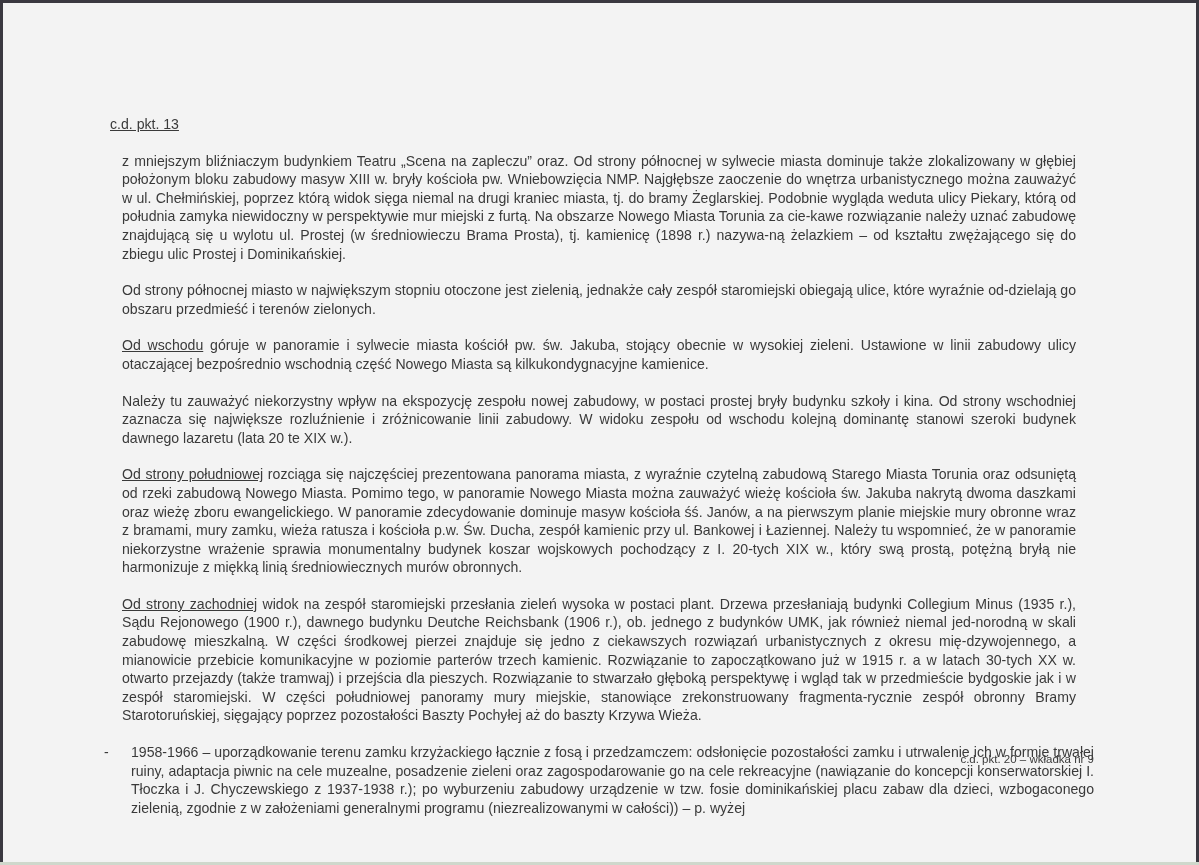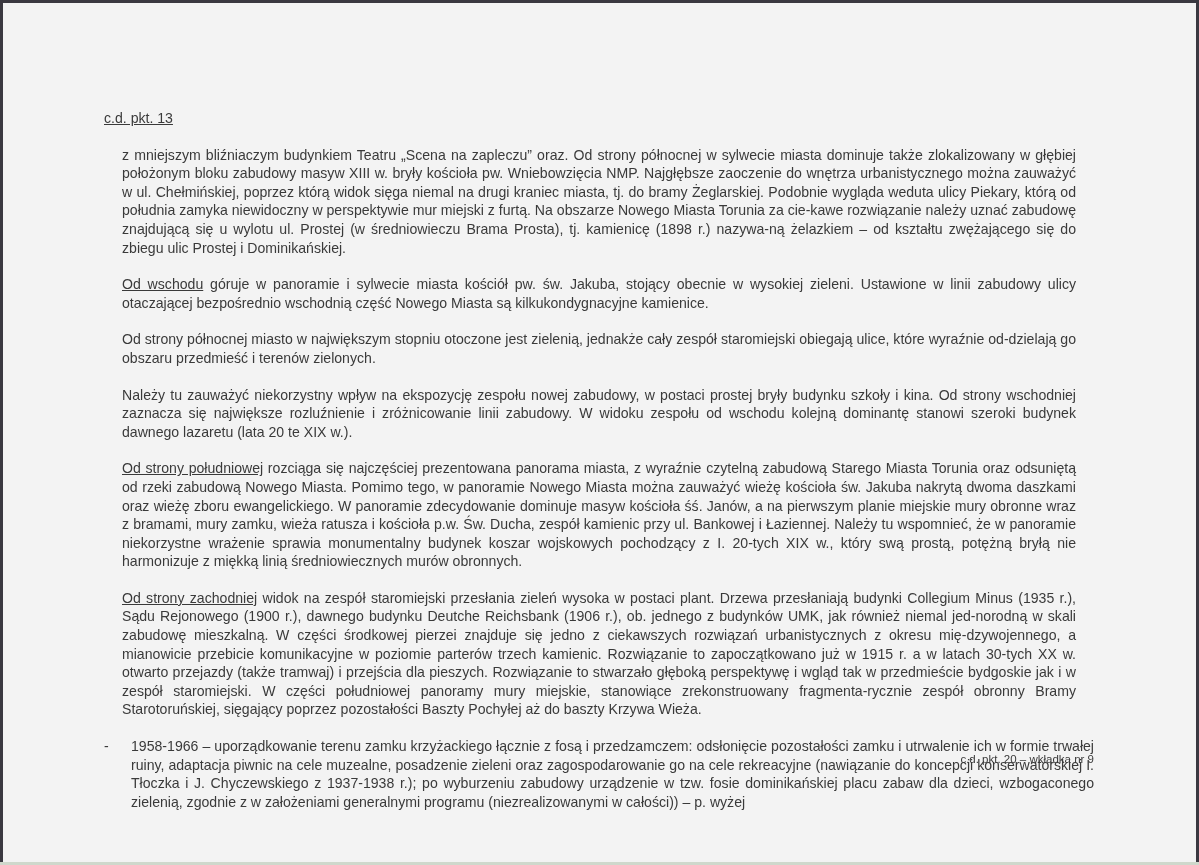--- a/index.html
+++ b/index.html
@@ -11,21 +11,21 @@
   .page {
     position: absolute; left: 3px; top: 3px; width: 1193px; height: 859px;
     background: #f3f3f3;
     color: #3a3a3a;
   }
   .bottom-edge { position:absolute; left:0; bottom:0; width:1199px; height:3px; background:#cfd8cc; }
   .content {
     position: absolute; left: 101px; top: 106px; width: 990px;
     font-size: 14.1px; line-height: 18.6px;
   }
-  .heading { text-decoration: underline; margin: 0; }
+  .heading { text-decoration: underline; margin: 6px; }
   .heading.h1 { margin-bottom: 16px; }
   .heading.h2 { margin-top: 17px; margin-bottom: 16px; }
   p { margin: 18px; text-align: justify; }
   .u { text-decoration: underline; }
   .list { margin: 0; padding: 0; list-style: none; }
   .list li { position: relative; padding-left: 27px; text-align: justify; }
   .list li .dash { position: absolute; left: 0; top: 0; }
   .footer-note {
     position: absolute; right: 102px; top: 750px;
     font-size: 11.5px; color: #3a3a3a;
@@ -33,22 +33,22 @@
 </style>
 </head>
 <body>
 
 <div class="page">
   <div class="content">
 
     <p class="heading h1">c.d. pkt. 13</p>
 
     <p><span>z mniejszym bliźniaczym budynkiem Teatru „Scena na zapleczu” oraz. Od strony północnej w sylwecie miasta dominuje także zlokalizowany w głębiej położonym bloku zabudowy masyw XIII w. bryły kościoła pw. Wniebowzięcia NMP. Najgłębsze zaoczenie do wnętrza urbanistycznego można zauważyć w ul. Chełmińskiej, poprzez którą widok sięga niemal na drugi kraniec miasta, tj. do bramy Żeglarskiej. Podobnie wygląda weduta ulicy Piekary, którą od południa zamyka niewidoczny w perspektywie mur miejski z furtą. Na obszarze Nowego Miasta Torunia za cie-kawe rozwiązanie należy uznać zabudowę znajdującą się u wylotu ul. Prostej (w średniowieczu Brama Prosta), tj. kamienicę (1898 r.) nazywa-ną żelazkiem – od kształtu zwężającego się do zbiegu ulic Prostej i Dominikańskiej.</span></p>
+    <p><span>Od strony północnej miasto w największym stopniu otoczone jest zielenią, jednakże cały zespół staromiejski obiegają ulice, które wyraźnie od-dzielają go obszaru przedmieść i terenów zielonych.</span></p>
     <p><span class="u">Od wschodu</span><span> góruje w panoramie i sylwecie miasta kościół pw. św. Jakuba, stojący obecnie w wysokiej zieleni. Ustawione w linii zabudowy ulicy otaczającej bezpośrednio wschodnią część Nowego Miasta są kilkukondygnacyjne kamienice.</span></p>
-    <p><span>Od strony północnej miasto w największym stopniu otoczone jest zielenią, jednakże cały zespół staromiejski obiegają ulice, które wyraźnie od-dzielają go obszaru przedmieść i terenów zielonych.</span></p>
     <p><span>Należy tu zauważyć niekorzystny wpływ na ekspozycję zespołu nowej zabudowy, w postaci prostej bryły budynku szkoły i kina. Od strony wschodniej zaznacza się największe rozluźnienie i zróżnicowanie linii zabudowy. W widoku zespołu od wschodu kolejną dominantę stanowi szeroki budynek dawnego lazaretu (lata 20 te XIX w.).</span></p>
     <p><span class="u">Od strony południowej</span><span> rozciąga się najczęściej prezentowana panorama miasta, z wyraźnie czytelną zabudową Starego Miasta Torunia oraz odsuniętą od rzeki zabudową Nowego Miasta. Pomimo tego, w panoramie Nowego Miasta można zauważyć wieżę kościoła św. Jakuba nakrytą dwoma daszkami oraz wieżę zboru ewangelickiego. W panoramie zdecydowanie dominuje masyw kościoła śś. Janów, a na pierwszym planie miejskie mury obronne wraz z bramami, mury zamku, wieża ratusza i kościoła p.w. Św. Ducha, zespół kamienic przy ul. Bankowej i Łaziennej. Należy tu wspomnieć, że w panoramie niekorzystne wrażenie sprawia monumentalny budynek koszar wojskowych pochodzący z I. 20-tych XIX w., który swą prostą, potężną bryłą nie harmonizuje z miękką linią średniowiecznych murów obronnych.</span></p>
     <p><span class="u">Od strony zachodniej</span><span> widok na zespół staromiejski przesłania zieleń wysoka w postaci plant. Drzewa przesłaniają budynki Collegium Minus (1935 r.), Sądu Rejonowego (1900 r.), dawnego budynku Deutche Reichsbank (1906 r.), ob. jednego z budynków UMK, jak również niemal jed-norodną w skali zabudowę mieszkalną. W części środkowej pierzei znajduje się jedno z ciekawszych rozwiązań urbanistycznych z okresu mię-dzywojennego, a mianowicie przebicie komunikacyjne w poziomie parterów trzech kamienic. Rozwiązanie to zapoczątkowano już w 1915 r. a w latach 30-tych XX w. otwarto przejazdy (także tramwaj) i przejścia dla pieszych. Rozwiązanie to stwarzało głęboką perspektywę i wgląd tak w przedmieście bydgoskie jak i w zespół staromiejski. W części południowej panoramy mury miejskie, stanowiące zrekonstruowany fragmenta-rycznie zespół obronny Bramy Starotoruńskiej, sięgający poprzez pozostałości Baszty Pochyłej aż do baszty Krzywa Wieża.</span></p>
 
 
     <ul class="list">
       <li>
         <span class="dash">-</span>
         <span>1958-1966 – uporządkowanie terenu zamku krzyżackiego łącznie z fosą i przedzamczem: odsłonięcie pozostałości zamku i utrwalenie ich w formie trwałej ruiny, adaptacja piwnic na cele muzealne, posadzenie zieleni oraz zagospodarowanie go na cele rekreacyjne (nawiązanie do koncepcji konserwatorskiej I. Tłoczka i J. Chyczewskiego z 1937-1938 r.); po wyburzeniu zabudowy urządzenie w tzw. fosie dominikańskiej placu zabaw dla dzieci, wzbogaconego zielenią, zgodnie z w założeniami generalnymi programu (niezrealizowanymi w całości)) – p. wyżej</span>
       </li>

